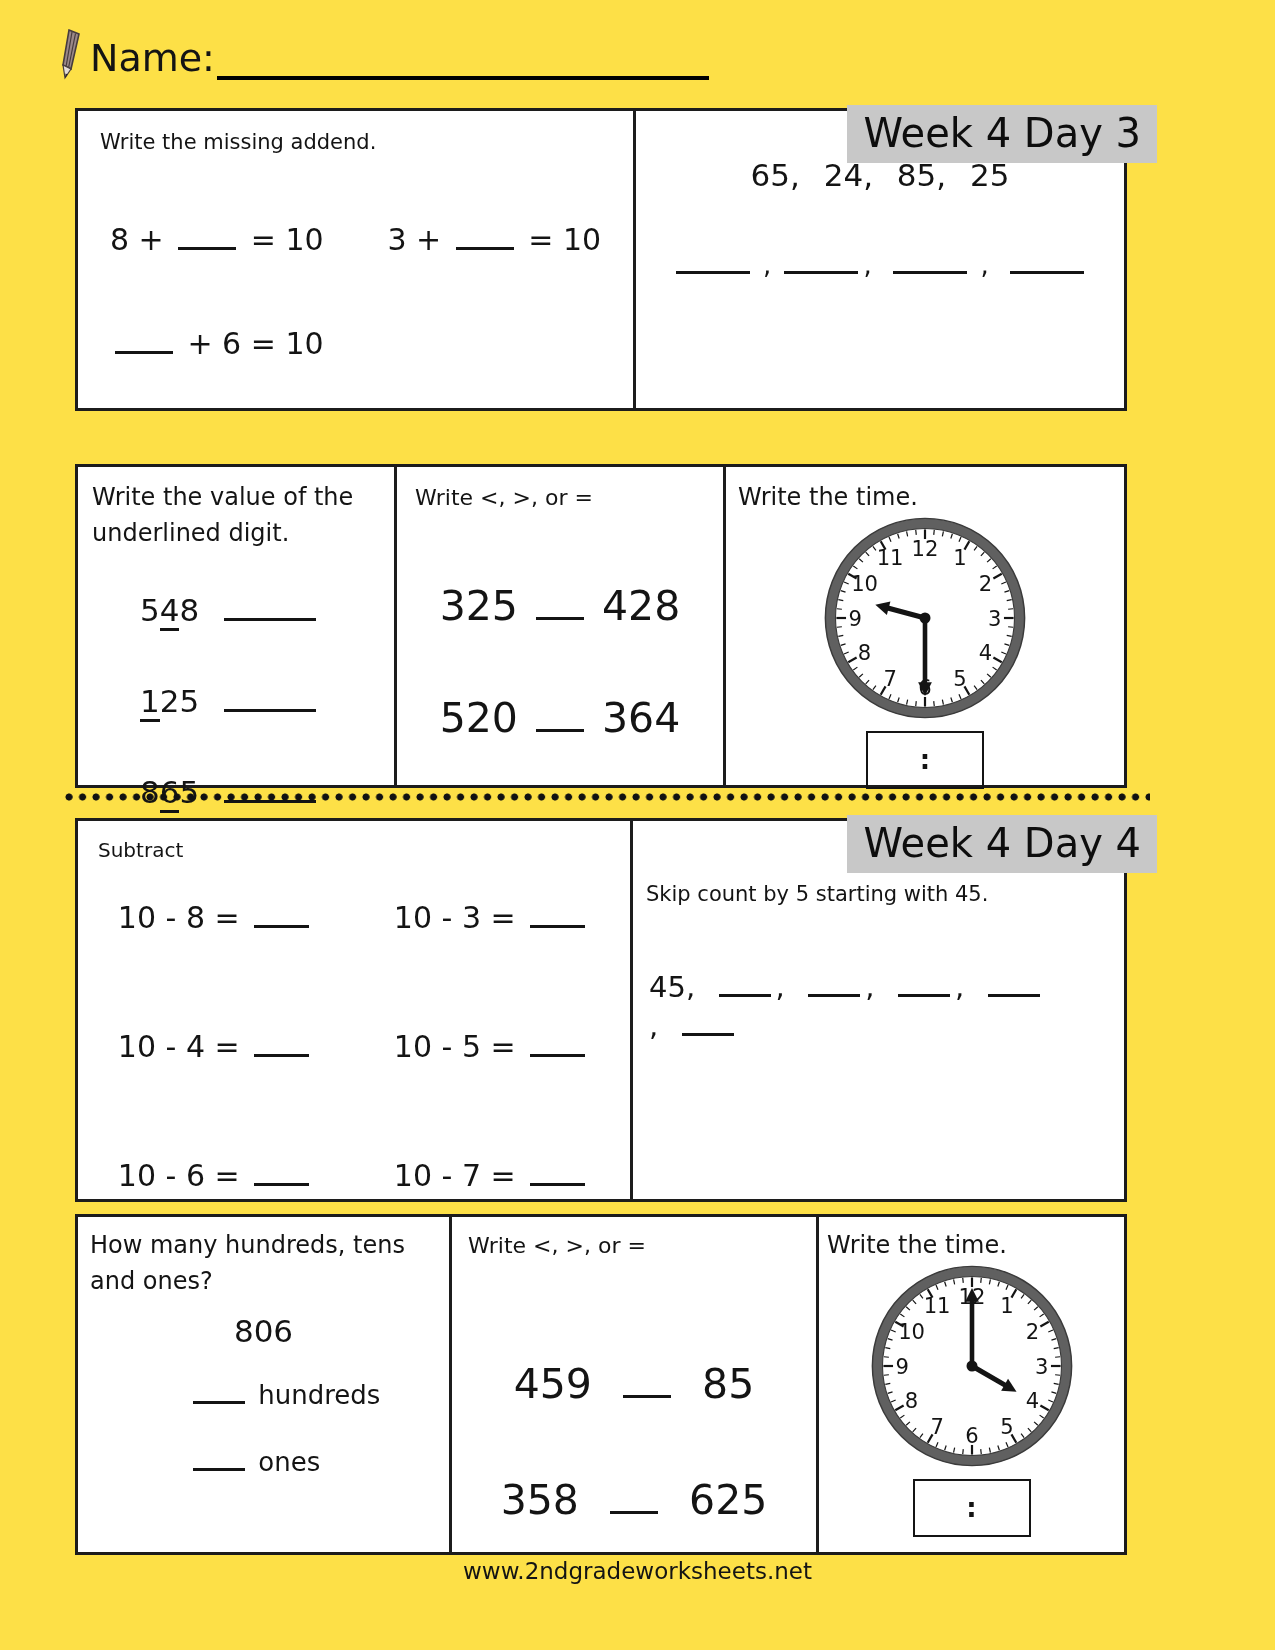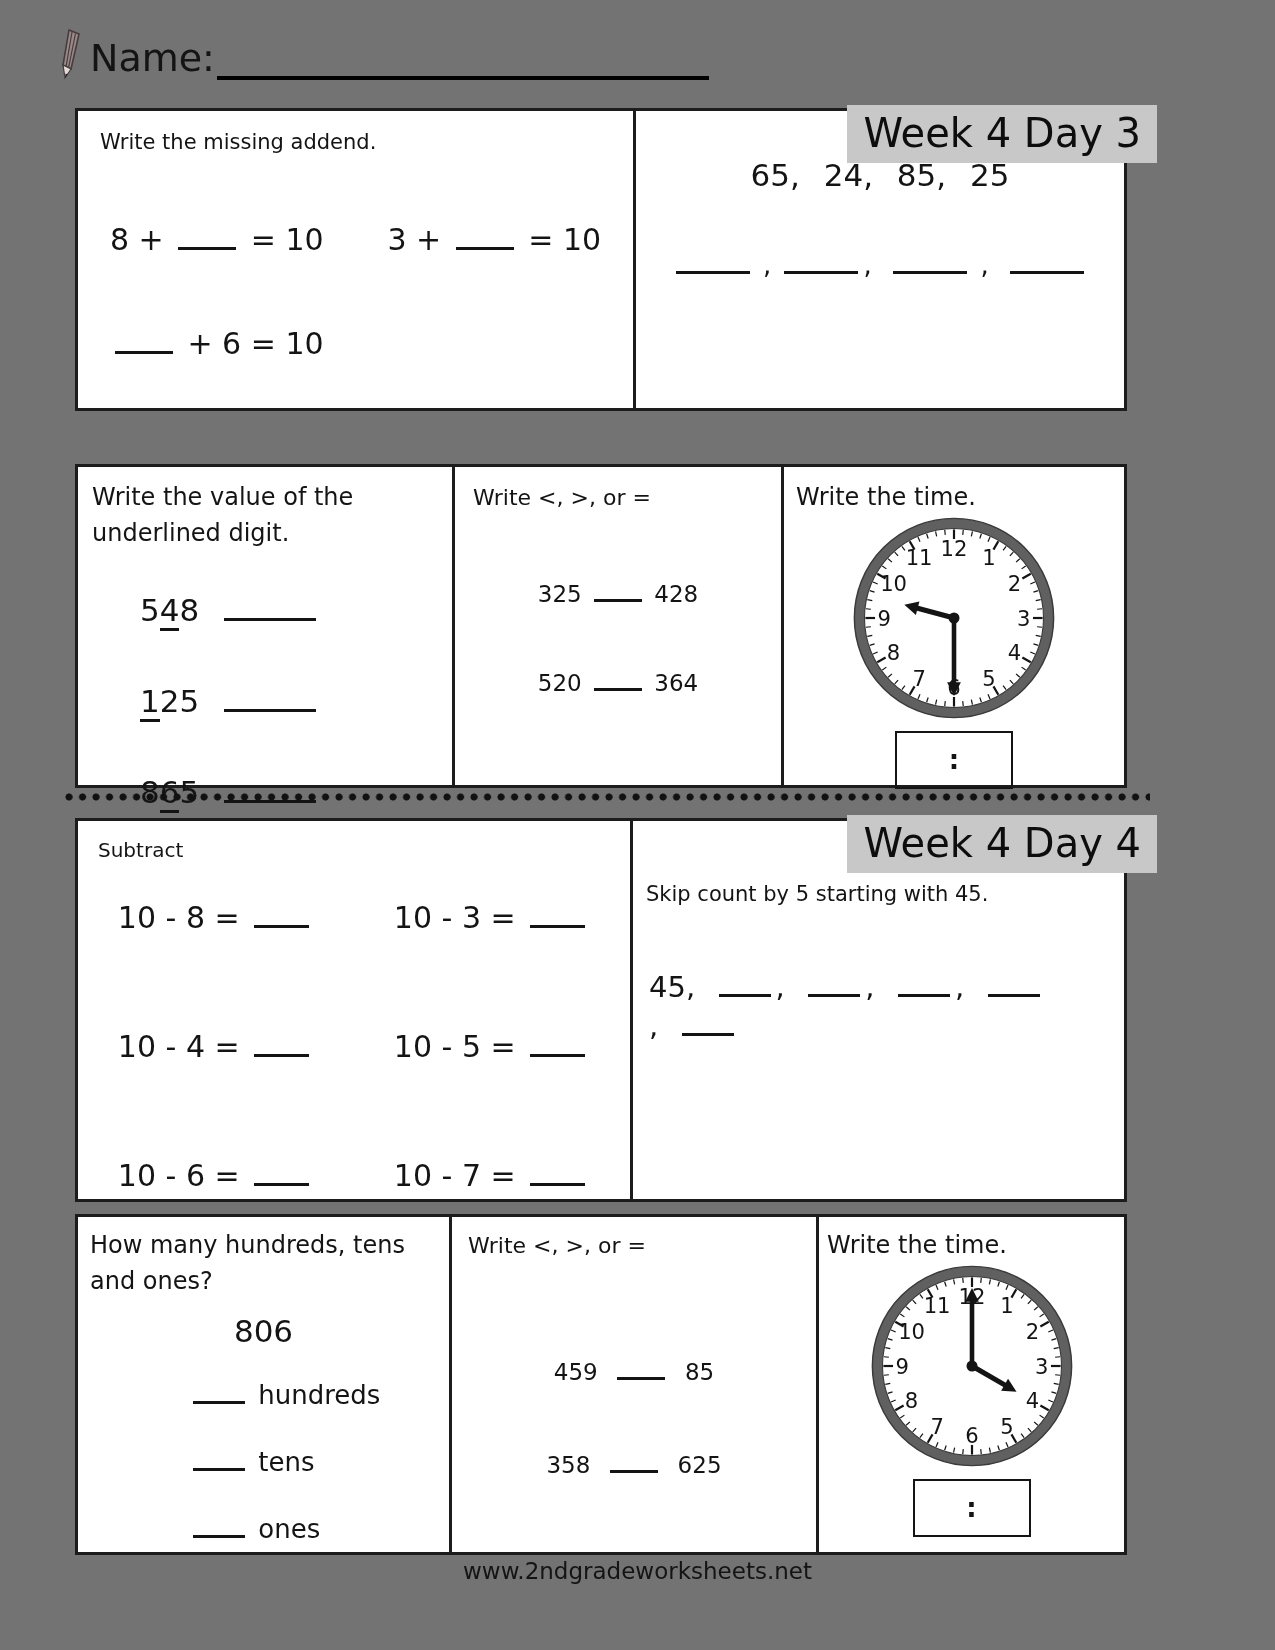--- a/index.html
+++ b/index.html
@@ -1,37 +1,37 @@
 <!DOCTYPE html>
 <html style="--banner-gray: #c8c8c8;"><head>
 <meta charset="utf-8">
 <style>
   html,body { margin:0; padding:0; background:#fff; }
   .page {
-    position:relative; width:1275px; height:1650px; background:#737373;
+    position:relative; width:1275px; height:1650px; background:#fde047;
     font-family:"DejaVu Sans", sans-serif; color:#141414; overflow:hidden;
   }
 
   
   .name-row { position:absolute; top:28px; left:58px; display:flex; align-items:flex-end; }
   .pencil { display:inline-block; margin-bottom:-6px; }
   .name-label { font-size:38px; margin-left:4px; line-height:1.1; }
   .name-line { display:inline-block; width:492px; height:46px; border-bottom:4px solid #000; margin-left:2px; }
 
   
   .box { position:absolute; left:75px; width:1052px; box-sizing:border-box;
          border:3px solid #1c1c1c; display:flex; background:#fff; }
   .box-a { top:108px;  height:303px; }
   .box-b { top:464px;  height:324px; }
   .box-c { top:818px;  height:384px; }
   .box-d { top:1214px; height:341px; }
   .cell { position:relative; box-sizing:border-box; }
   .cell + .cell { border-left:3px solid #1c1c1c; }
   .cell-a1{width:555px} .cell-a2{flex:1}
-  .cell-b1{width:374px} .cell-b2{width:329px} .cell-b3{flex:1}
+  .cell-b1{width:316px} .cell-b2{width:329px} .cell-b3{flex:1}
   .cell-c1{width:552px} .cell-c2{flex:1}
   .cell-d1{width:371px} .cell-d2{width:367px} .cell-d3{flex:1}
 
   .banner {
     position:absolute; top:-6px; right:-33px; z-index:2;
     background:var(--banner-gray,#c8c8c8); color:#0d0d0d;
     font-size:40px; line-height:1.15; padding:5px 16px 7px; white-space:nowrap;
   }
 
   .instr { line-height:1.5; }
@@ -52,21 +52,21 @@
            margin:0 5px; vertical-align:baseline; }
   .u { border-bottom:3px solid #141414; }
   .t { white-space:pre; }
 
   .grid2 { display:grid; grid-template-columns:1fr 1fr; justify-items:center; font-size:30px; }
   .ma-grid  { margin-top:58px; row-gap:64px; }
   .sub-grid { margin-top:30px; row-gap:89px; }
 
   .col-list { display:flex; flex-direction:column; }
   .ud-list    { margin:36px 0 0 62px; gap:50px; font-size:31px; }
-  .cmp-list   { margin-top:62px; gap:58px; font-size:23px; align-items:center;text-align:center; }
+  .cmp-list   { margin-top:62px; gap:58px; font-size:41px; align-items:center;text-align:center; }
   .cmp-list-d { margin-top:92px; gap:62px; }
 
   .ord-numbers { margin-top:46px; text-align:center; font-size:31px; word-spacing:14px; }
   .ord-blanks  { margin-top:52px; text-align:center; font-size:26px; }
   .skip-line   { margin:54px 0 0 16px; font-size:29px; }
 
   .clock { width:202px; margin:2px auto 0; }
   .clock svg { display:block; }
   .digital-box { width:114px; height:54px; border:2px solid #141414; margin:12px auto 0;
                  display:flex; align-items:center; justify-content:center;
@@ -244,21 +244,20 @@
       <div class="skip-line"><span class="t">45,  </span><span class="blank" style="width: 52px;"></span><span class="t">,  </span><span class="blank" style="width: 52px;"></span><span class="t">,  </span><span class="blank" style="width: 52px;"></span><span class="t">,  </span><span class="blank" style="width: 52px;"></span><span class="t">,  </span><span class="blank" style="width: 52px;"></span></div>
     </div>
   </section>
 
   <section class="box box-d">
     <div class="cell cell-d1">
       <div class="instr md">How many hundreds, tens and ones?</div>
       <div class="pv-number">806</div>
       <div class="pv-rows">
           <div><span class="blank" style="width: 52px;"></span><span class="t"> hundreds</span></div>
-          <div><span class="blank" style="width: 52px;"></span><span class="t"> tens</span></div>
           <div><span class="blank" style="width: 52px;"></span><span class="t"> ones</span></div>
         </div>
     </div>
     <div class="cell cell-d2">
       <div class="instr">Write &lt;, &gt;, or =</div>
       <div class="col-list cmp-list cmp-list-d">
           <div><span class="t">459  </span><span class="blank" style="width: 48px;"></span><span class="t">  85</span></div>
           <div><span class="t">358  </span><span class="blank" style="width: 48px;"></span><span class="t">  625</span></div>
         </div>
     </div>

